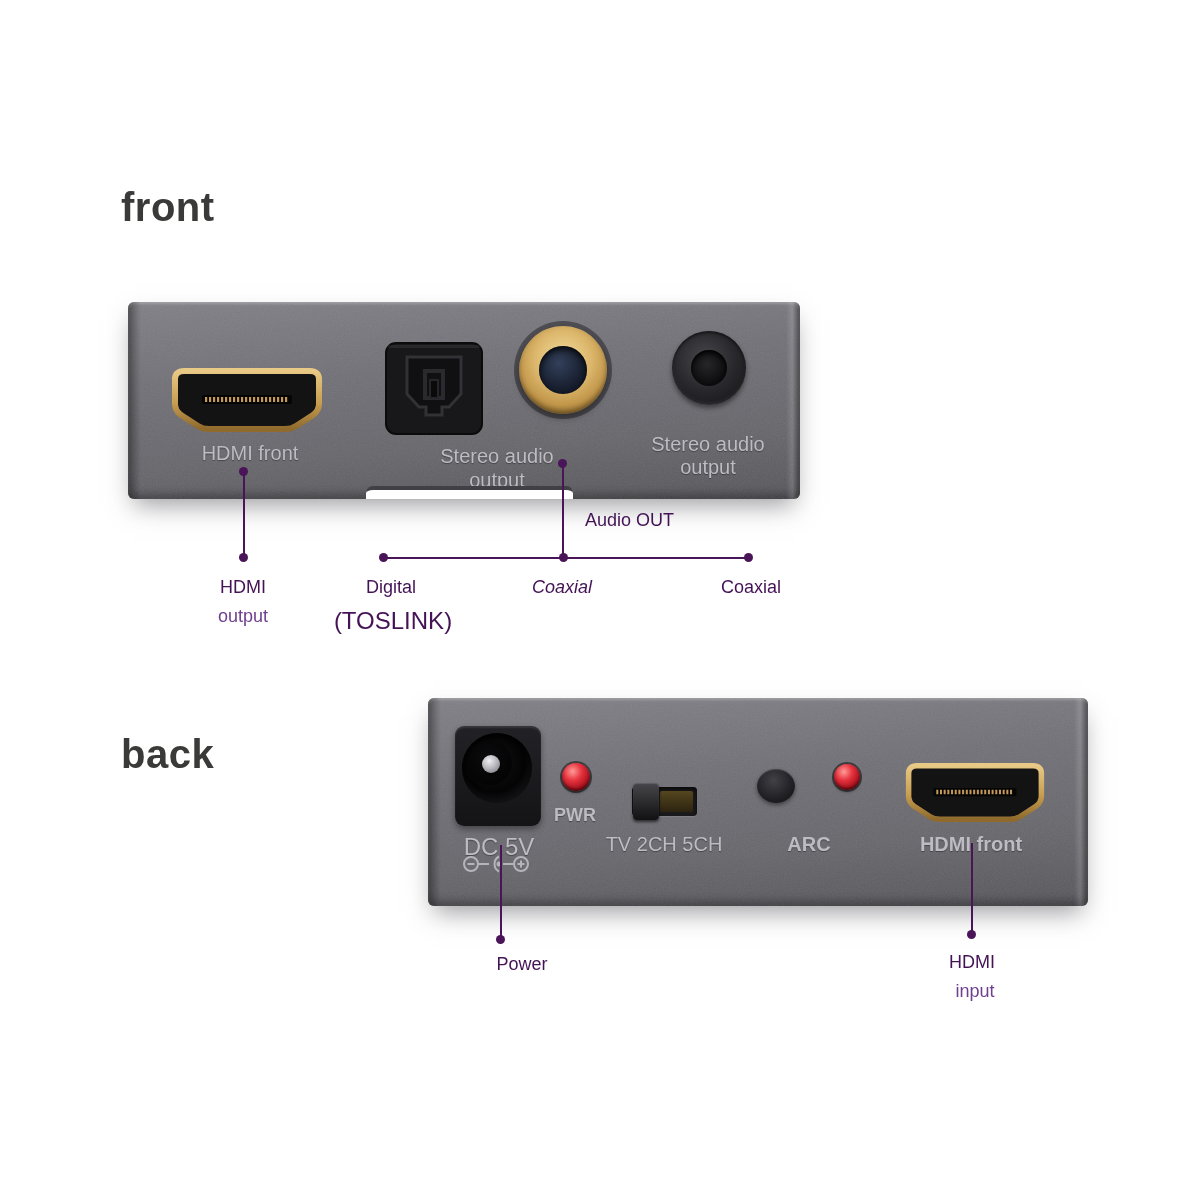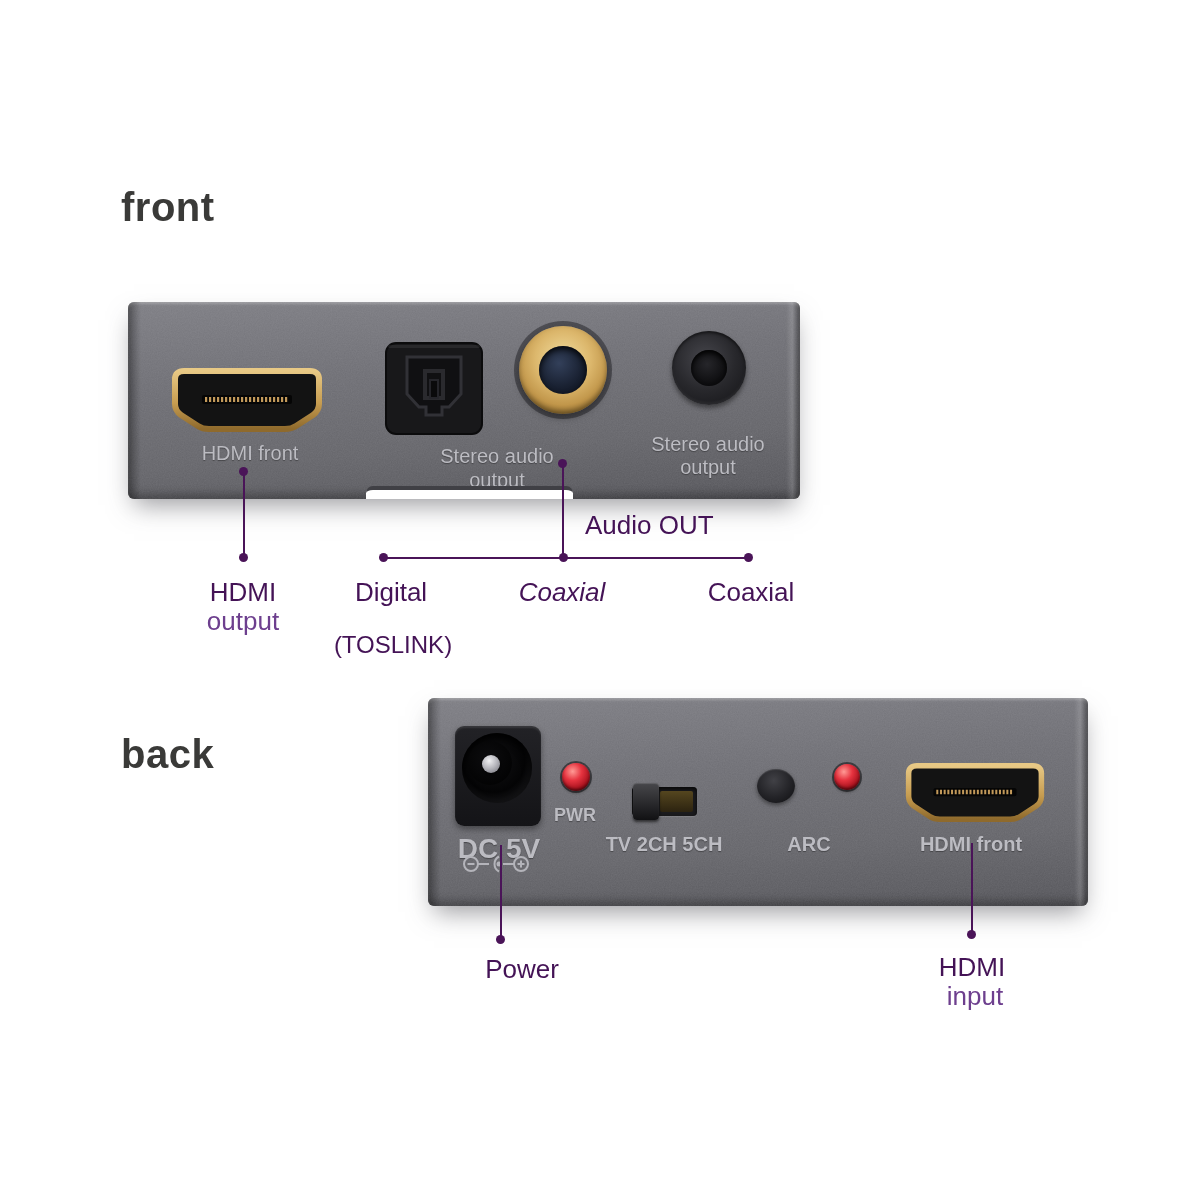--- a/index.html
+++ b/index.html
@@ -80,24 +80,24 @@
     background:linear-gradient(180deg,#47474b,#111113);
     box-shadow:0 2px 3px rgba(0,0,0,.6),inset 0 1px 1px rgba(255,255,255,.15);}
   .arcbtn{
     width:38px;height:34px;border-radius:50%;
     background:radial-gradient(circle at 44% 34%,#414146 0%,#232327 55%,#0e0e10 100%);
     box-shadow:0 2px 4px rgba(0,0,0,.45),inset 0 1px 1px rgba(255,255,255,.12);
   }
   
   .cline{position:absolute;background:#4a1458;}
   .cdot{position:absolute;width:9px;height:9px;border-radius:50%;background:#4a1458;}
-  .clabel{position:absolute;text-align:center;font-size:26px;color:#441356;}
+  .clabel{position:absolute;text-align:center;font-size:18px;color:#441356;}
   .clabel.light{color:#6d3f8e;}
   .clabel.left{text-align:left;}
-  .clabel.small{font-size:24px;margin-top:24px;}
+  .clabel.small{font-size:24px;}
 </style>
 </head>
 <body>
 
 <div class="canvas">
 
   <svg width="0" height="0" style="position:absolute" aria-hidden="true">
     <defs>
       <filter id="grain" x="0" y="0" width="100%" height="100%">
         <feTurbulence type="fractalNoise" baseFrequency="0.85" numOctaves="2"></feTurbulence>
@@ -179,21 +179,21 @@
         <rect width="100%" height="100%" filter="url(#grain)"></rect>
       </svg>
     <div class="edgeL"></div>
     <div class="edgeR"></div>
 
     <div class="port dcjack" style="left:27px;top:28px;">
       <div class="dc-recess"></div>
       <div class="dc-ring"></div>
       <div class="dc-pin"></div>
     </div>
-    <div class="devlabel" style="left:11px;top:135px;width:120px;font-size:28px;font-weight:700;">DC 5V</div>
+    <div class="devlabel" style="left:11px;top:135px;width:120px;font-size:24px;font-weight:400;">DC 5V</div>
     <svg class="port" style="left:34px;top:156px;" width="68" height="20" viewBox="0 0 68 20">
       <g stroke="#b4b4ba" stroke-width="2" fill="none">
         <circle cx="9" cy="10" r="7"></circle>
           <line x1="5.5" y1="10" x2="12.5" y2="10"></line>
         <line x1="16" y1="10" x2="27" y2="10"></line>
         <path d="M37 2.5 A8.5 8.5 0 0 0 37 17.5"></path>
         <circle cx="37" cy="10" r="2.5" fill="#b4b4ba" stroke="none"></circle>
         <line x1="41" y1="10" x2="52" y2="10"></line>
         <circle cx="59" cy="10" r="7"></circle>
           <line x1="55.5" y1="10" x2="62.5" y2="10"></line>
@@ -201,21 +201,21 @@
       </g>
     </svg>
 
     <div class="port led" style="left:134px;top:65px;width:28px;height:28px;"></div>
     <div class="devlabel" style="left:97px;top:107px;width:100px;font-size:18px;font-weight:700;">PWR</div>
 
     <div class="switch" style="left:204px;top:89px;">
       <div class="window"></div>
       <div class="knob"></div>
     </div>
-    <div class="devlabel" style="left:156px;top:135px;width:160px;font-size:20px;font-weight:700;">TV 2CH 5CH</div>
+    <div class="devlabel" style="left:156px;top:135px;width:160px;font-size:20px;font-weight:400;">TV 2CH 5CH</div>
 
     <div class="port arcbtn" style="left:329px;top:71px;"></div>
     <div class="devlabel" style="left:331px;top:135px;width:100px;font-size:20px;font-weight:700;">ARC</div>
 
     <div class="port led" style="left:406px;top:66px;width:26px;height:26px;"></div>
 
     <svg class="port" style="left:475px;top:65px;" width="144" height="59" viewBox="0 0 150 64">
       <path d="M12 3 H138 C144 3 147 6 147 11 V36 C147 41 145 44 141 47 L124 58 C121 60 117 61 113 61 H37 C33 61 29 60 26 58 L9 47 C5 44 3 41 3 36 V11 C3 6 6 3 12 3 Z" fill="#131313" stroke="url(#gold)" stroke-width="6"></path>
       <rect x="30" y="27" width="90" height="9" rx="2" fill="#050505"></rect>
       <line x1="33" y1="31.5" x2="117" y2="31.5" stroke="#c2995a" stroke-width="5" stroke-dasharray="2.2 1.8"></line>

